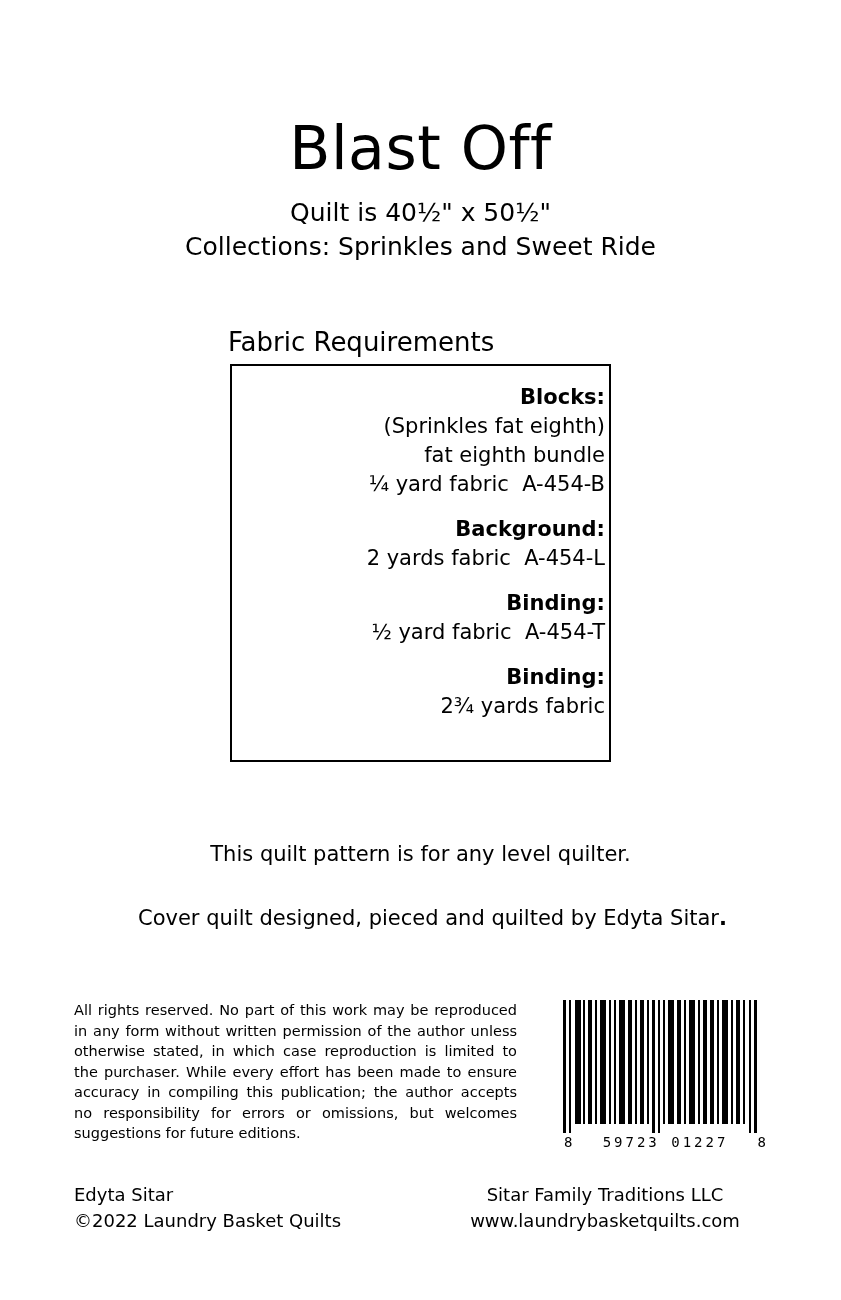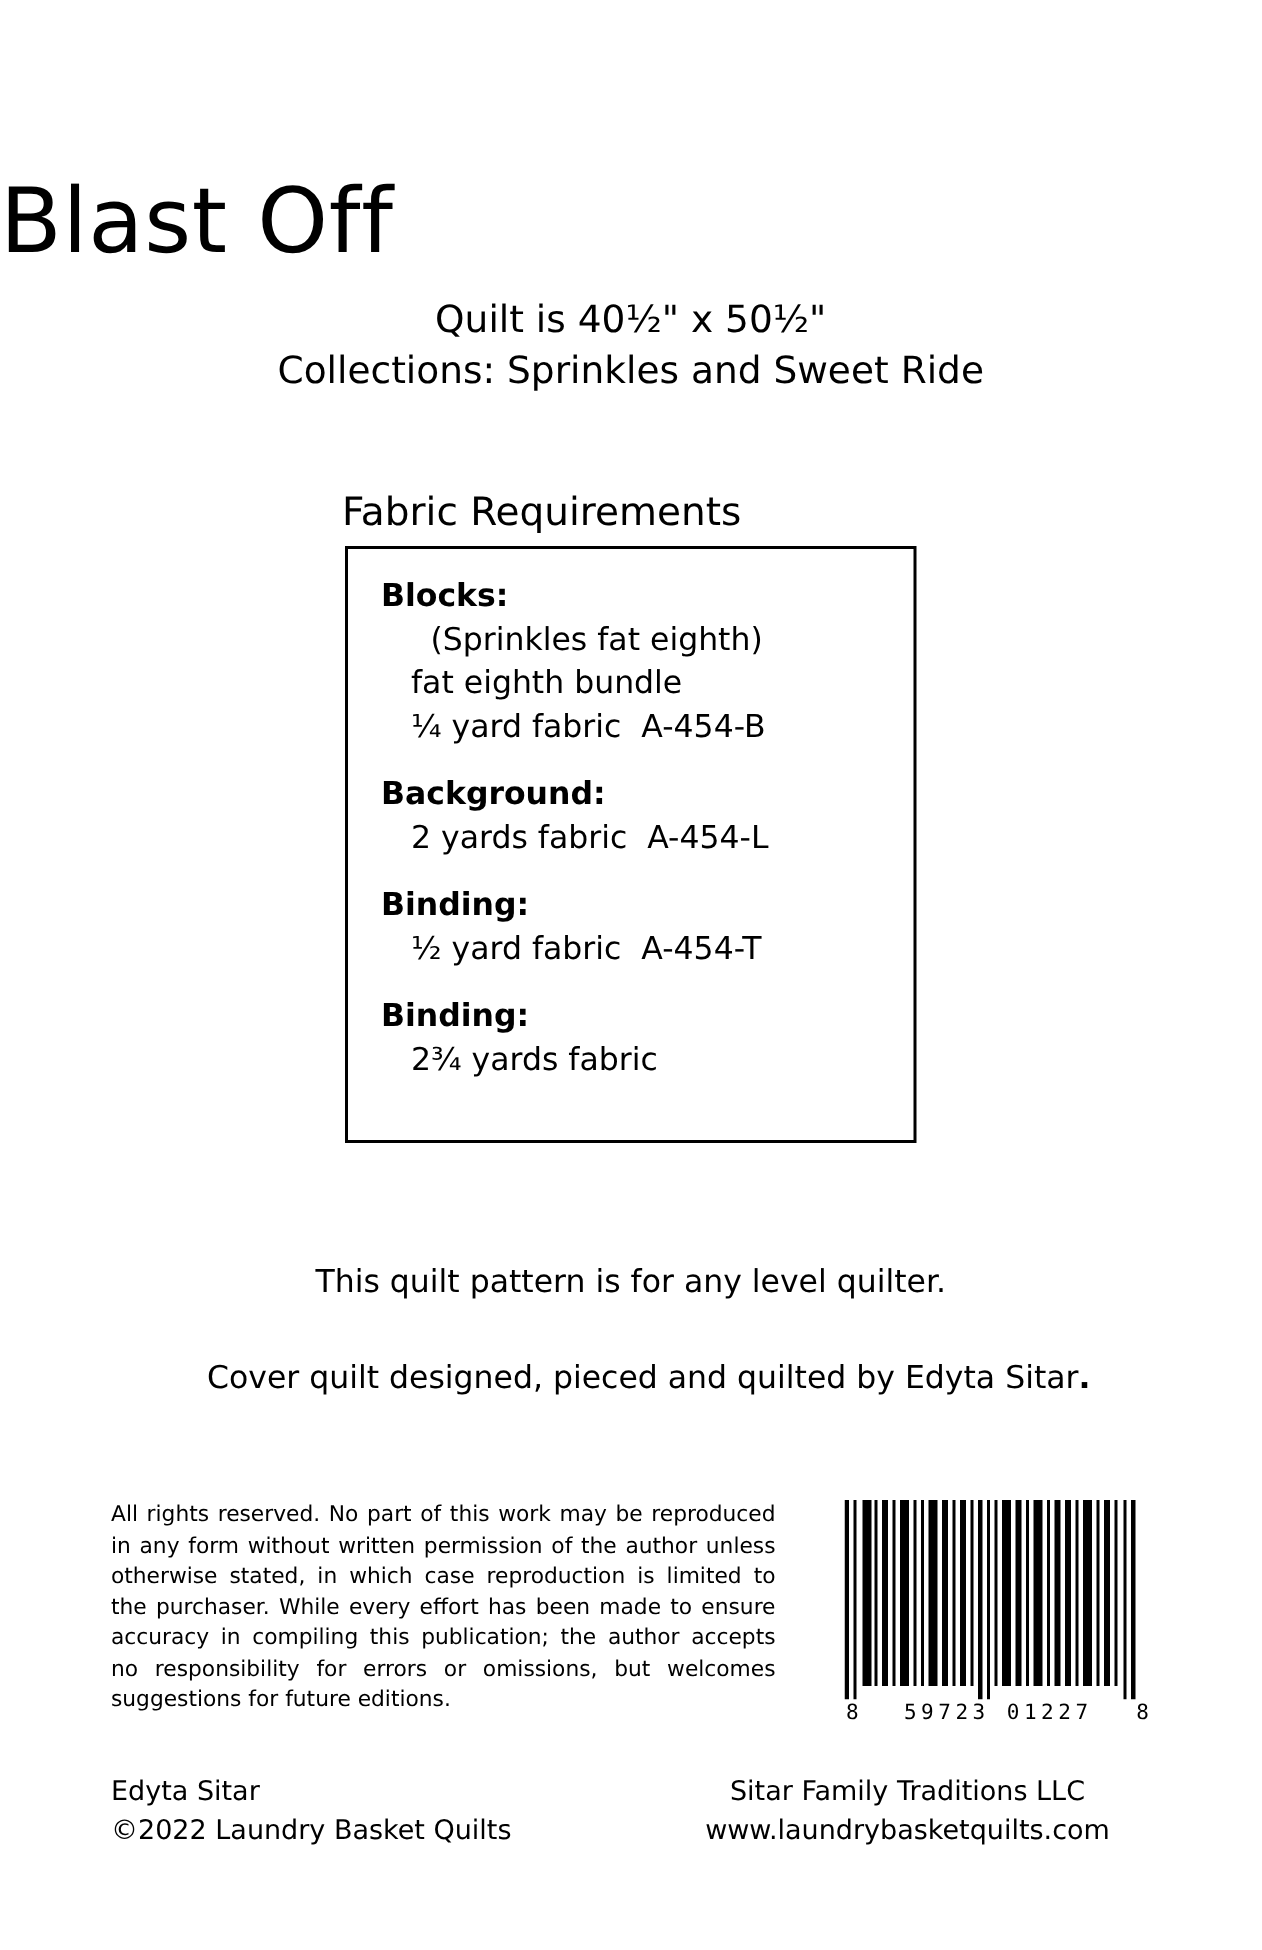--- a/index.html
+++ b/index.html
@@ -21,20 +21,21 @@
     width: 841px;
     height: 1300px;
   }
 
   
   .title {
     position: absolute;
     top: 118px;
     left: 0;
     width: 841px;
+    text-align: center;
     font-size: 60px;
     font-weight: 400;
     letter-spacing: 0.5px;
     line-height: 1;
   }
   .subtitle-1 {
     position: absolute;
     top: 198px;
     left: 0;
     width: 841px;
@@ -63,21 +64,22 @@
   .fabric-box {
     position: absolute;
     top: 364px;
     left: 230px;
     width: 381px;
     height: 398px;
     border: 2px solid #000000;
     box-sizing: border-box;
   }
   .fabric-inner {
-    padding: 17px 16px 0 22px;
+    padding: 17px 4px 0 22px;
+    text-align: right;
   }
   .group {
     margin-bottom: 16px;
   }
   .group:last-child {
     margin-bottom: 0;
   }
   .group-label {
     font-size: 21px;
     font-weight: 600;

